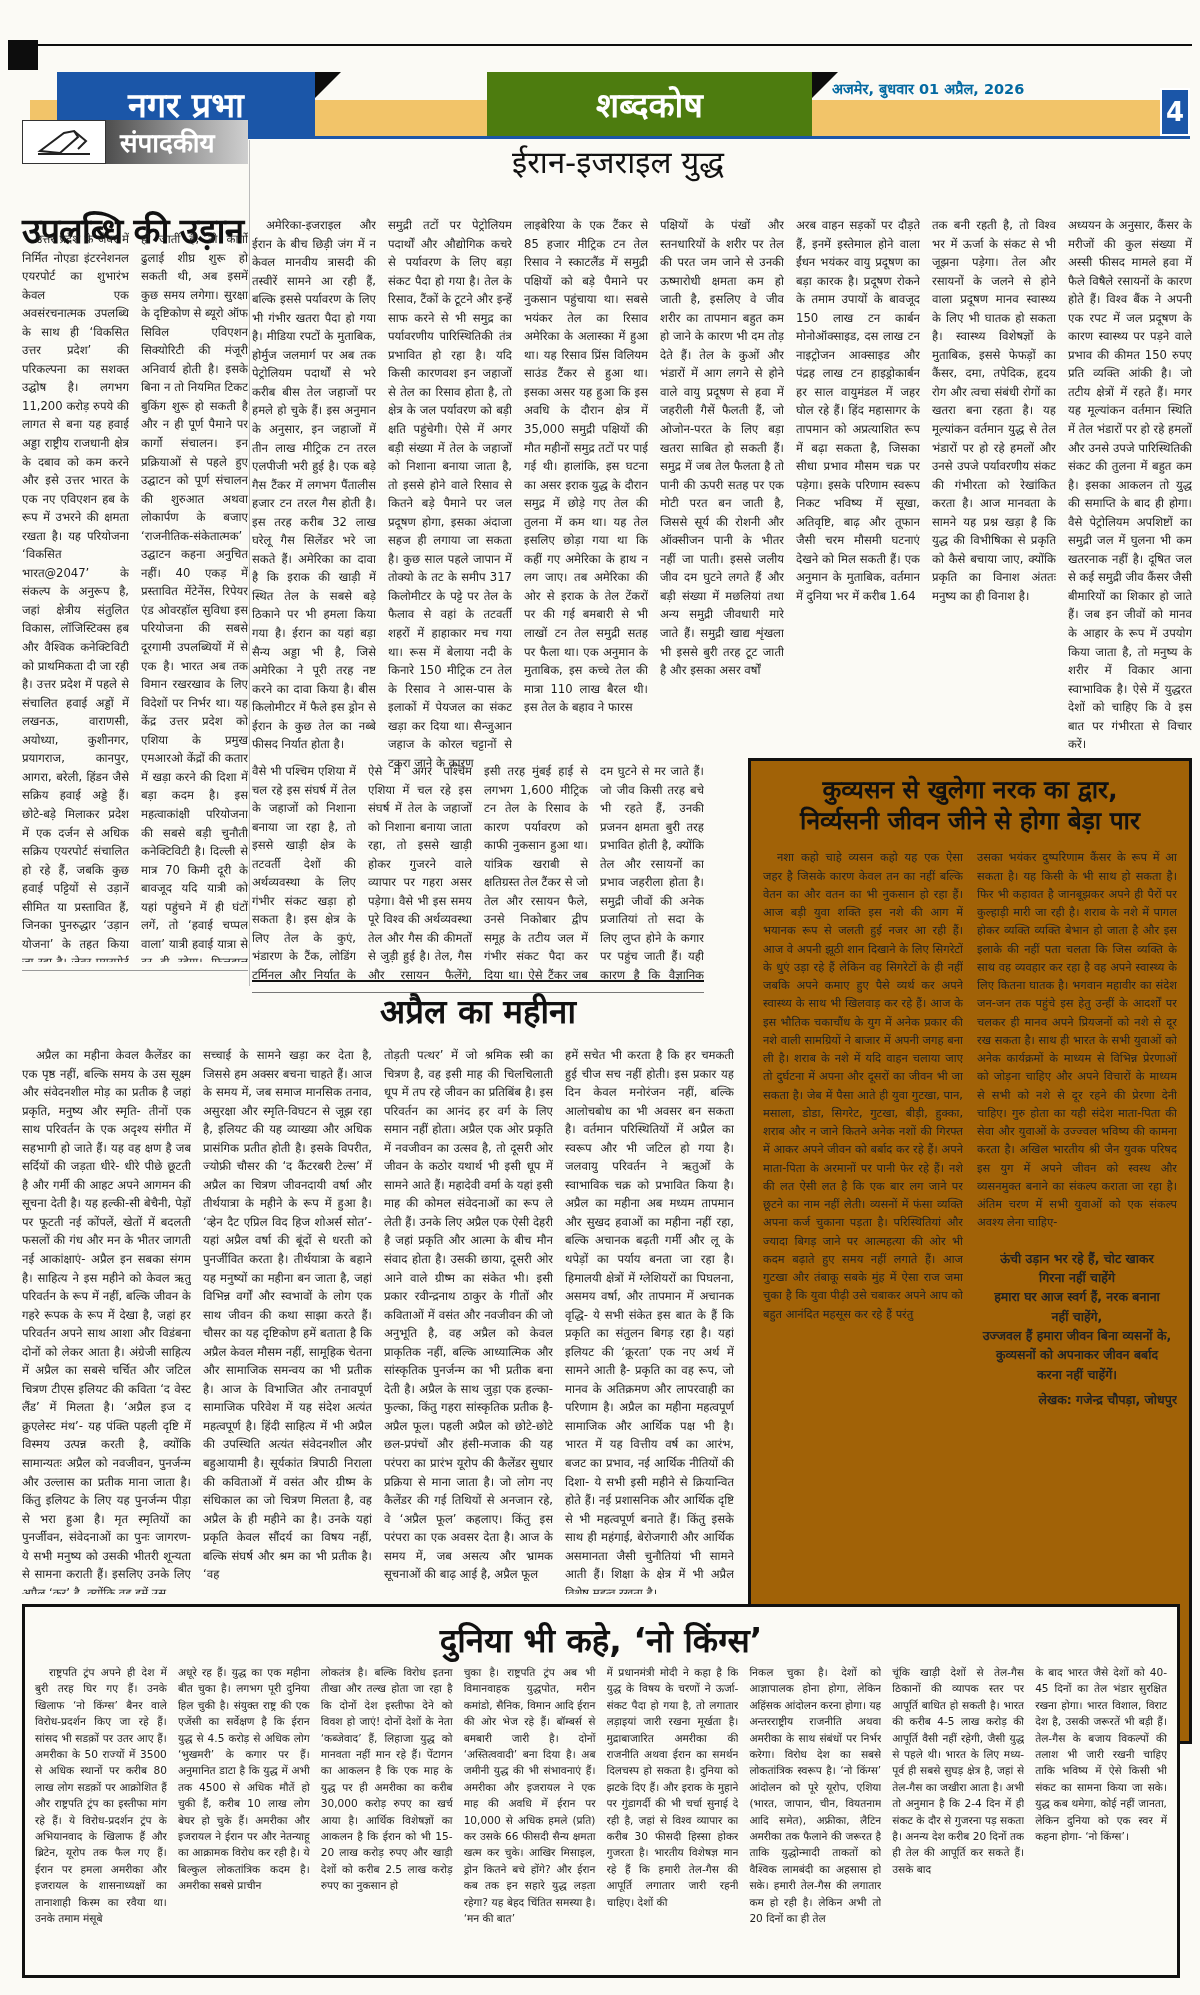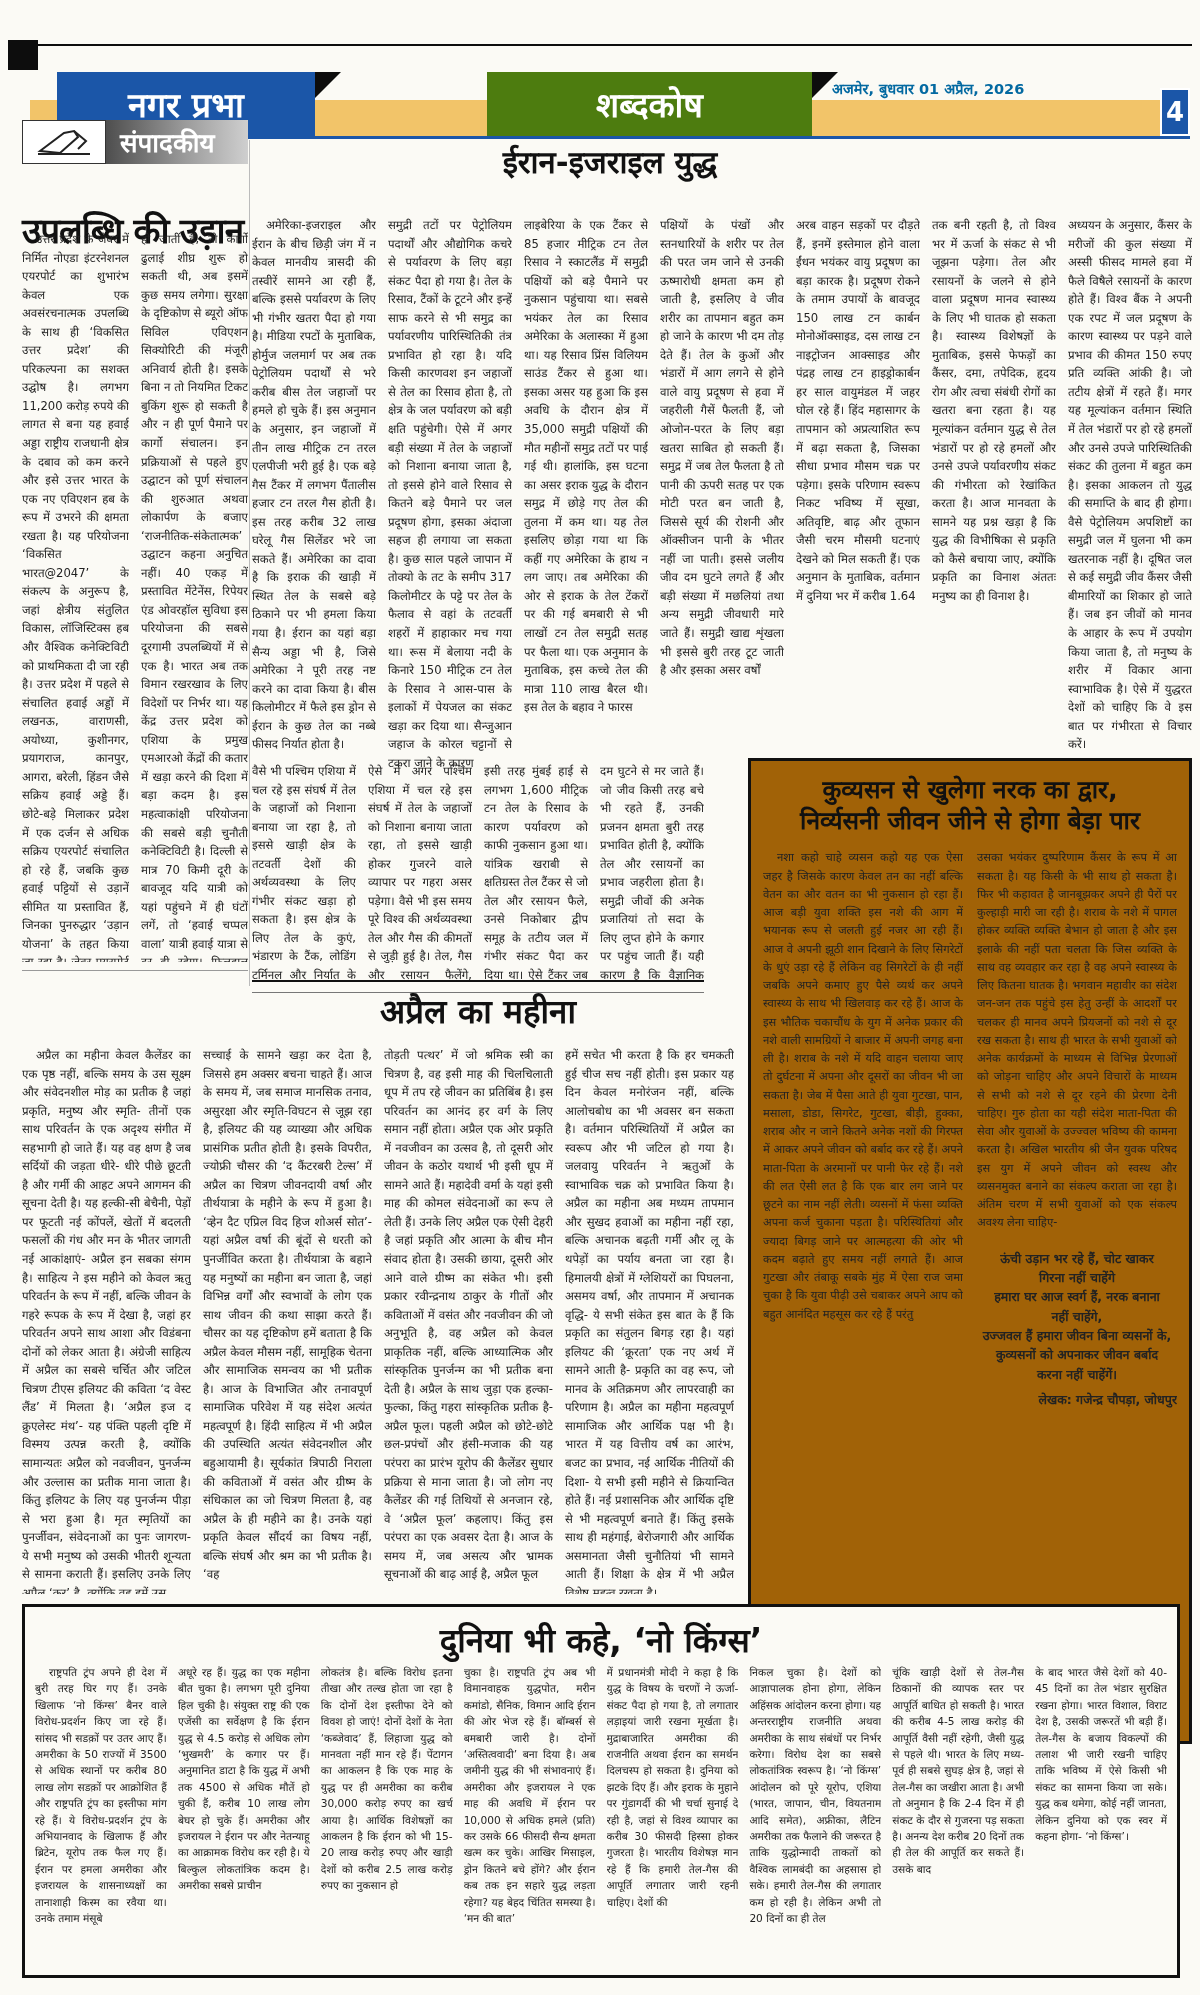--- a/index.html
+++ b/index.html
@@ -36,22 +36,22 @@
     color:#fff;display:flex;align-items:center;padding-left:14px;
     font-size:26px;font-weight:bold;}
   .edheadline{left:22px;top:170px;width:226px;font-size:35px;font-weight:bold;
     letter-spacing:-1px;color:#111;margin-top:36px;}
   .edcols{left:22px;top:230px;width:226px;height:732px;}
   .cols{display:flex;gap:12px;height:100%;}
   .cols > div{flex:1;text-align:justify;overflow:hidden;font-size:11.6px;line-height:1.6;color:#222;}
   .edrule{left:22px;top:970px;width:226px;height:1px;background:#999;}
   .vsep{left:249px;top:140px;width:1px;height:846px;background:#bbb;}
   
-  .iranhead{left:240px;top:140px;width:740px;text-align:center;
-    font-size:31px;font-weight:bold;color:#111;}
+  .iranhead{left:248px;top:140px;width:740px;text-align:center;
+    font-size:31px;font-weight:normal;color:#111;}
   .irancols{left:252px;top:192px;width:940px;height:562px;margin-top:24px;}
   .irancont{left:252px;top:762px;width:452px;height:222px;}
   .iranrule{left:252px;top:992px;width:452px;height:1px;background:#777;}
   
   .adbox{left:748px;top:758px;width:444px;height:986px;border:3px solid #111;
     box-sizing:border-box;background:#a16207;padding:10px 12px;}
   .adhead{text-align:center;font-weight:bold;font-size:24.5px;line-height:1.25;
     color:#111;margin:4px 0 12px 0;}
   .adbody{display:flex;gap:14px;height:648px;}
   .adbody > div{flex:1;text-align:justify;overflow:hidden;font-size:11.4px;line-height:1.6;color:#222;}

